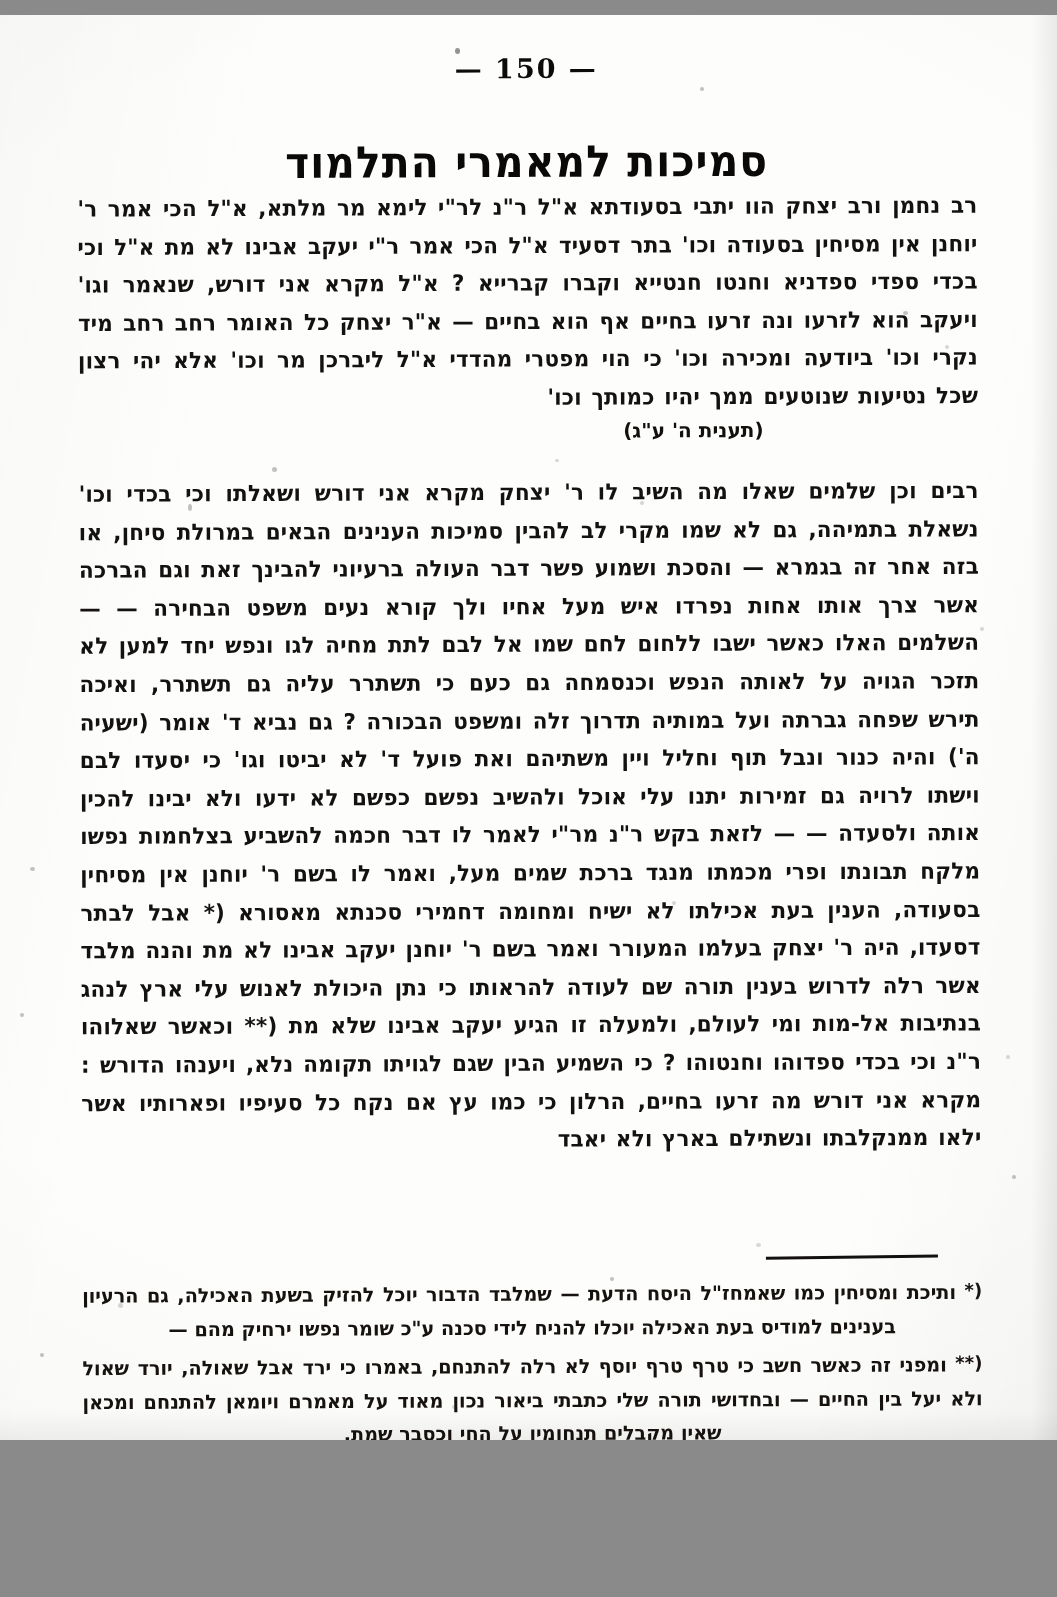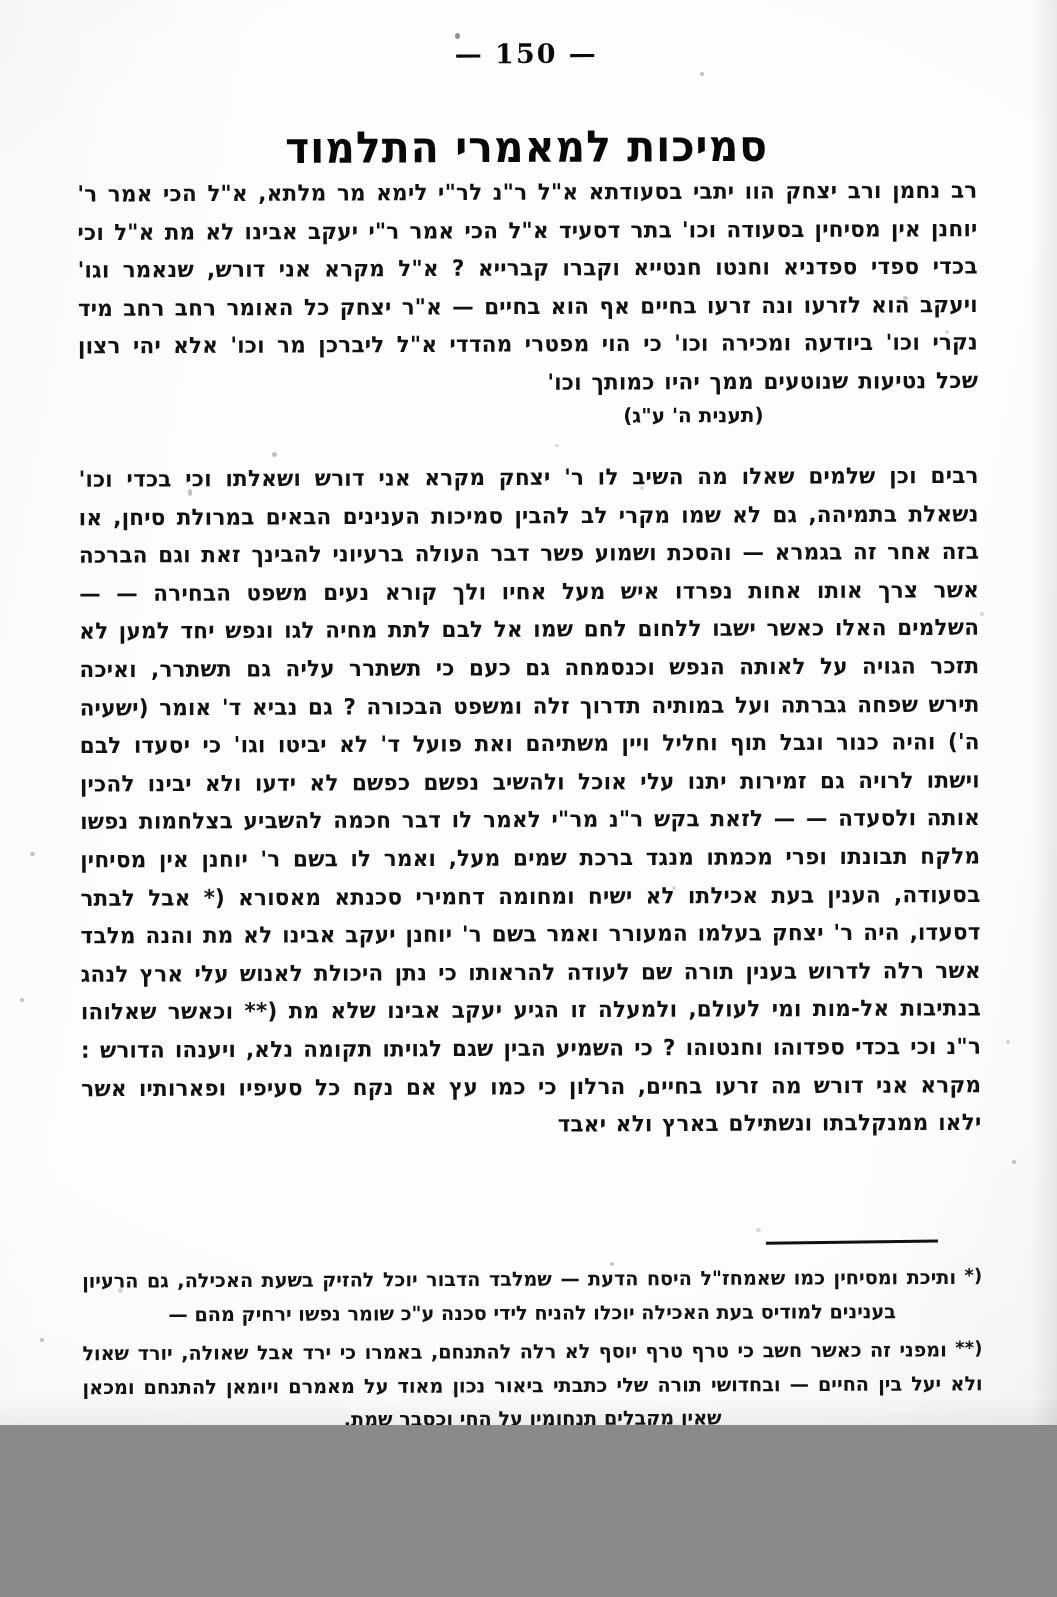--- a/index.html
+++ b/index.html
@@ -7,21 +7,21 @@
     margin: 0;
     padding: 0;
     background: #8a8a8a;
   }
 
   
   .scan-page {
     position: relative;
     width: 1057px;
     height: 1425px;
-    margin: 0 auto;
+    margin: 15px auto;
     background: #fdfdfb;
     overflow: hidden;
     font-family: "DejaVu Sans", "Liberation Sans", sans-serif;
     color: #120f0c;
     direction: rtl;
     
     background-image:
       radial-gradient(ellipse 130% 80% at 50% 45%, rgba(255,255,255,0) 55%, rgba(0,0,0,0.035) 100%),
       linear-gradient(100deg, rgba(0,0,0,0.02) 0%, rgba(0,0,0,0) 22%, rgba(0,0,0,0) 80%, rgba(0,0,0,0.025) 100%);
   }

